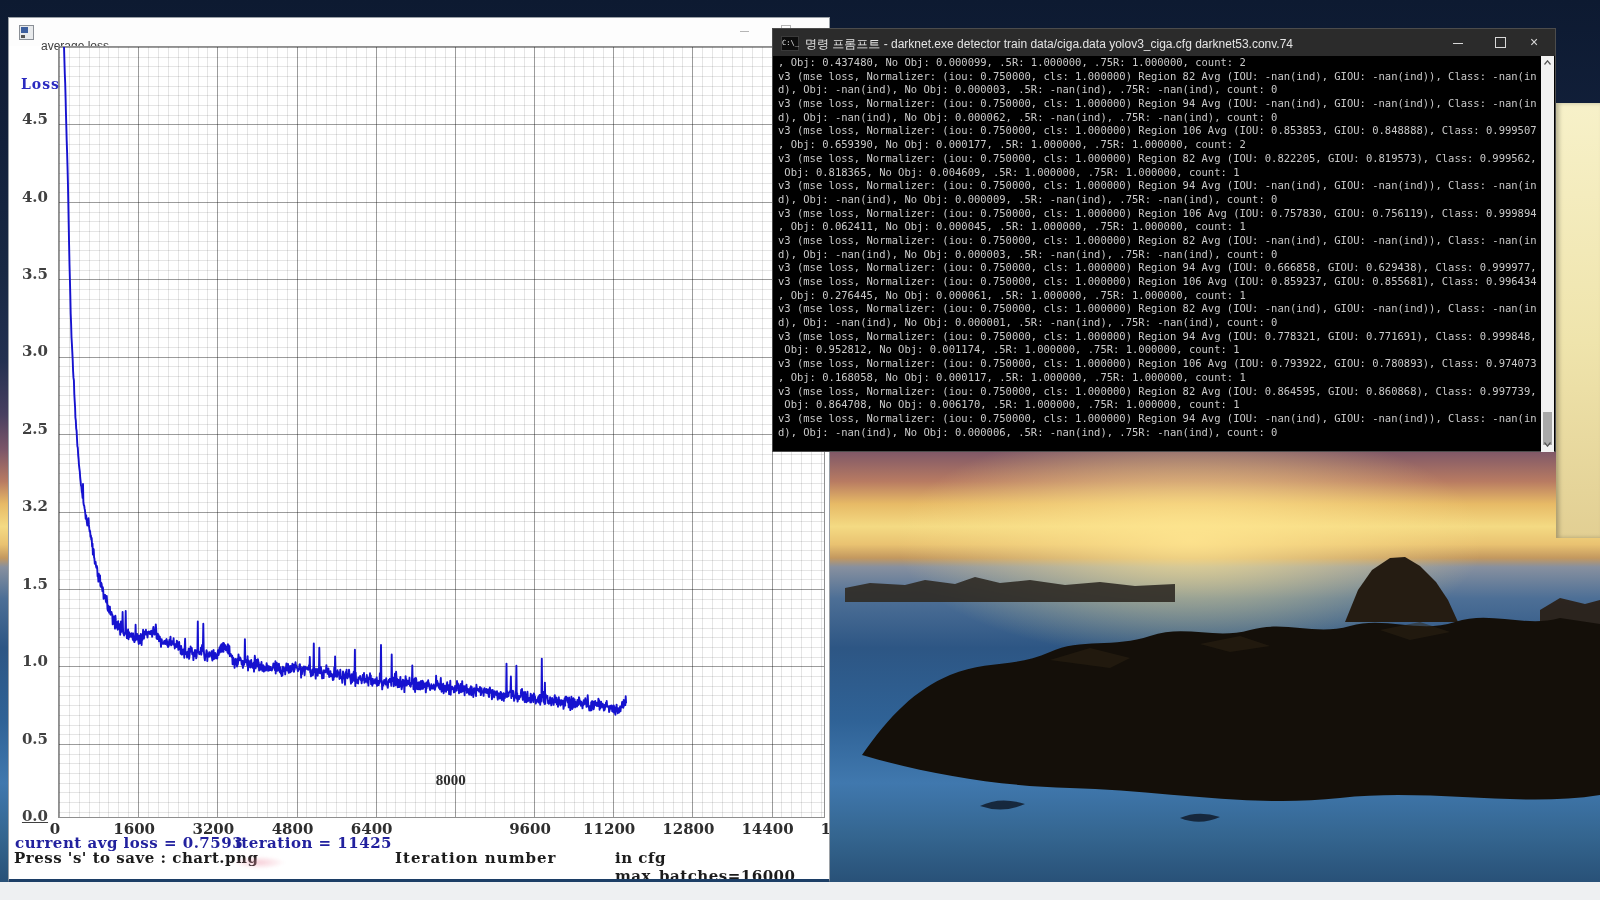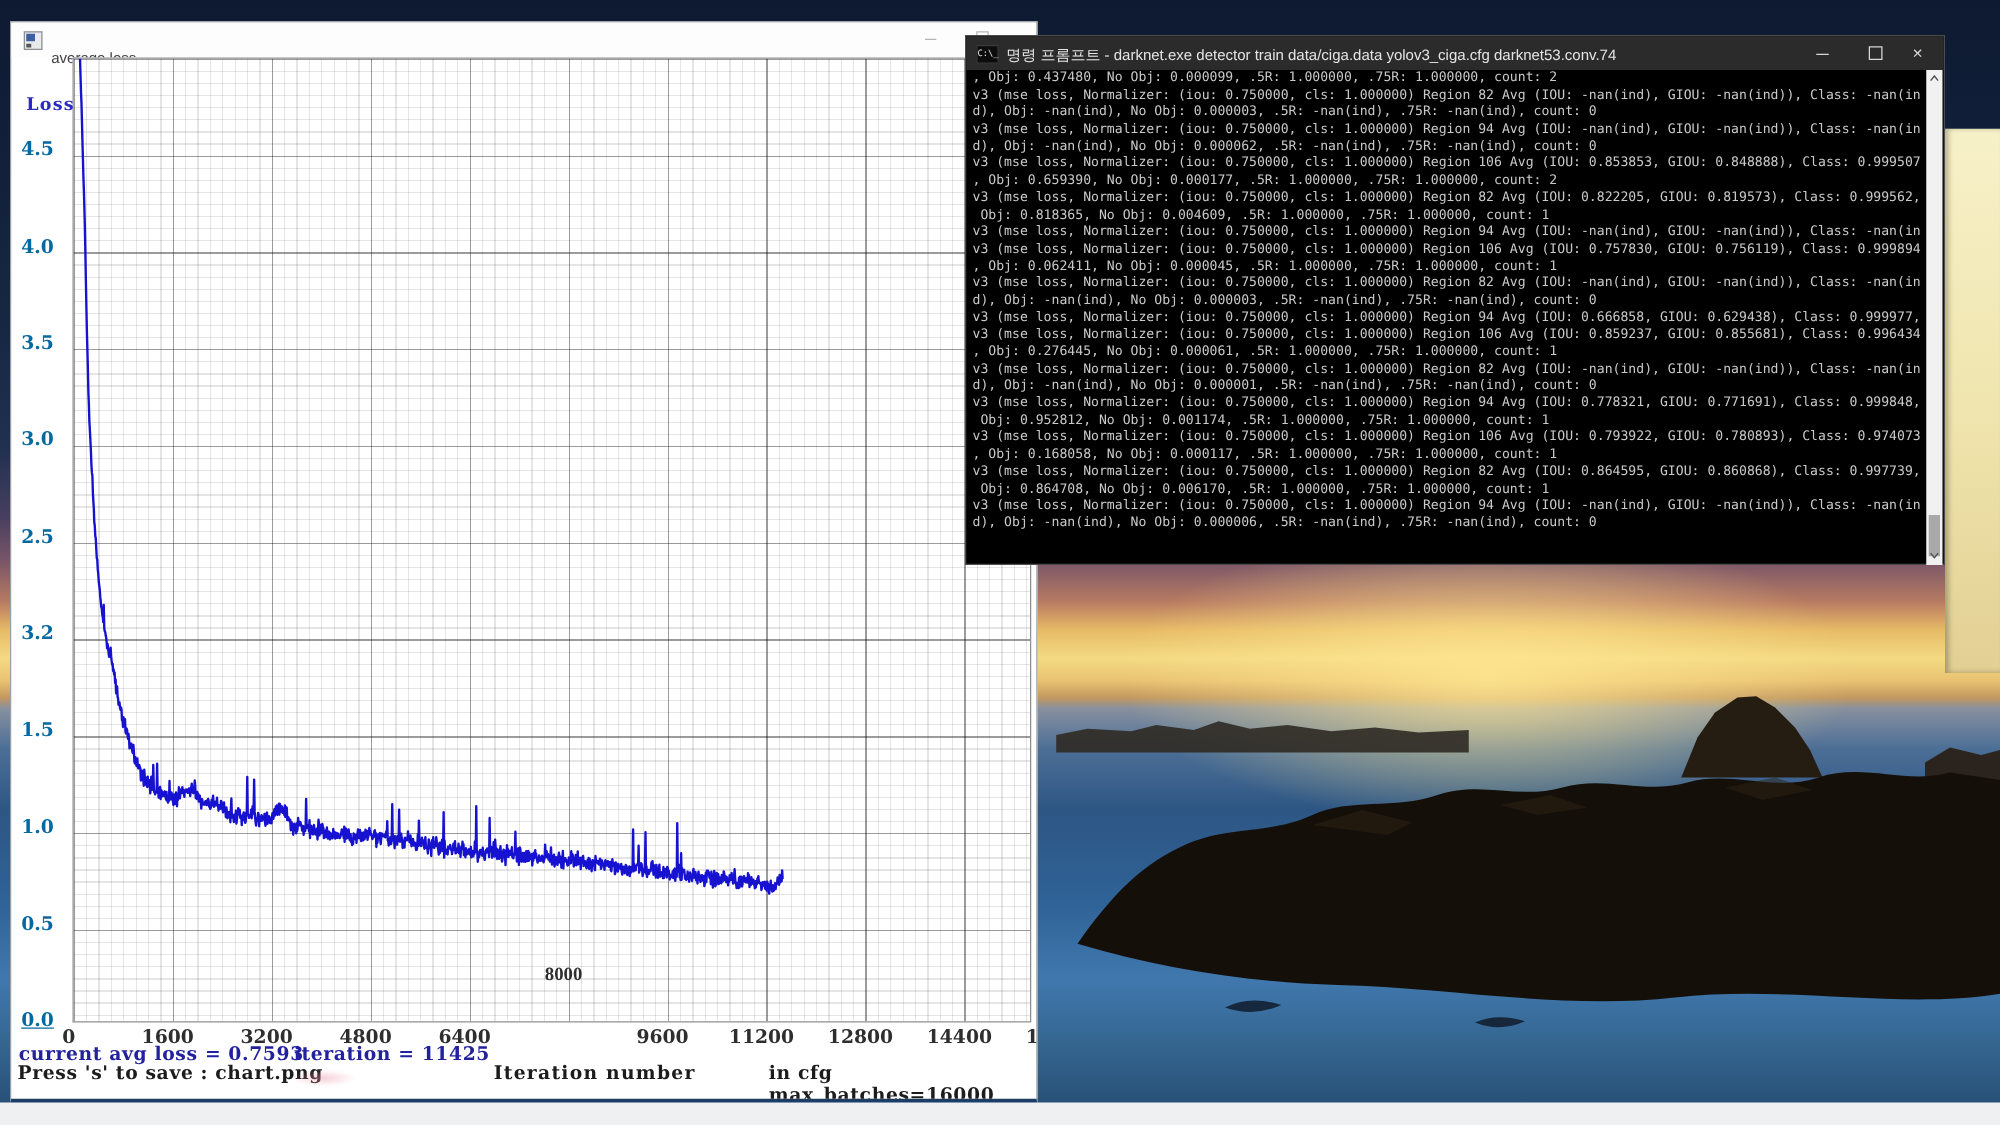--- a/index.html
+++ b/index.html
@@ -37,22 +37,22 @@
 
   .plot{position:absolute;left:49px;top:28px;width:765px;height:770px;background:#fff;border:1px solid #8f8f8f;
     background-image:
       repeating-linear-gradient(to right, rgba(0,0,0,.32) 0 1px, transparent 1px 79.17px),
       repeating-linear-gradient(to bottom, rgba(0,0,0,.32) 0 1px, transparent 1px 77.43px),
       repeating-linear-gradient(to right, rgba(0,0,0,.10) 0 1px, transparent 1px 9.896px),
       repeating-linear-gradient(to bottom, rgba(0,0,0,.10) 0 1px, transparent 1px 9.679px);}
   .curve-svg{position:absolute;left:0;top:0;}
   .axis-ylabel{position:absolute;left:12px;top:58px;font-family:"DejaVu Serif",serif;font-weight:bold;
     font-size:14px;color:#2b2bc0;letter-spacing:1px;}
-  .ytick{position:absolute;width:36px;text-align:left;font-family:"DejaVu Serif",serif;font-weight:bold;
-    font-size:15px;color:#0369a1;}
+  .ytick{position:absolute;width:36px;text-align:center;font-family:"DejaVu Serif",serif;font-weight:bold;
+    font-size:15px;color:#404040;}
   .xtick{position:absolute;width:60px;text-align:center;font-family:"DejaVu Serif",serif;font-weight:bold;
     font-size:15px;color:#2e2e2e;}
   .status-row1{position:absolute;top:816px;left:0;width:100%;height:16px;
     font-family:"DejaVu Serif",serif;font-weight:bold;font-size:15px;color:#22219e;letter-spacing:.5px;}
   .status-row1 .s-loss{position:absolute;left:6px;}
   .status-row1 .s-iter{position:absolute;left:226px;}
   .status-row2{position:absolute;top:831px;left:0;width:100%;height:16px;
     font-family:"DejaVu Serif",serif;font-weight:bold;font-size:15px;color:#1c1c1c;letter-spacing:.5px;}
   .status-row2 .s-save{position:absolute;left:5px;}
   .status-row2 .s-xlab{position:absolute;left:386px;letter-spacing:1px;}
@@ -171,20 +171,21 @@
         <div class="con-line">, Obj: 0.437480, No Obj: 0.000099, .5R: 1.000000, .75R: 1.000000, count: 2</div>
         <div class="con-line">v3 (mse loss, Normalizer: (iou: 0.750000, cls: 1.000000) Region 82 Avg (IOU: -nan(ind), GIOU: -nan(ind)), Class: -nan(in</div>
         <div class="con-line">d), Obj: -nan(ind), No Obj: 0.000003, .5R: -nan(ind), .75R: -nan(ind), count: 0</div>
         <div class="con-line">v3 (mse loss, Normalizer: (iou: 0.750000, cls: 1.000000) Region 94 Avg (IOU: -nan(ind), GIOU: -nan(ind)), Class: -nan(in</div>
         <div class="con-line">d), Obj: -nan(ind), No Obj: 0.000062, .5R: -nan(ind), .75R: -nan(ind), count: 0</div>
         <div class="con-line">v3 (mse loss, Normalizer: (iou: 0.750000, cls: 1.000000) Region 106 Avg (IOU: 0.853853, GIOU: 0.848888), Class: 0.999507</div>
         <div class="con-line">, Obj: 0.659390, No Obj: 0.000177, .5R: 1.000000, .75R: 1.000000, count: 2</div>
         <div class="con-line">v3 (mse loss, Normalizer: (iou: 0.750000, cls: 1.000000) Region 82 Avg (IOU: 0.822205, GIOU: 0.819573), Class: 0.999562,</div>
         <div class="con-line"> Obj: 0.818365, No Obj: 0.004609, .5R: 1.000000, .75R: 1.000000, count: 1</div>
         <div class="con-line">v3 (mse loss, Normalizer: (iou: 0.750000, cls: 1.000000) Region 94 Avg (IOU: -nan(ind), GIOU: -nan(ind)), Class: -nan(in</div>
+        <div class="con-line">d), Obj: -nan(ind), No Obj: 0.000009, .5R: -nan(ind), .75R: -nan(ind), count: 0</div>
         <div class="con-line">v3 (mse loss, Normalizer: (iou: 0.750000, cls: 1.000000) Region 106 Avg (IOU: 0.757830, GIOU: 0.756119), Class: 0.999894</div>
         <div class="con-line">, Obj: 0.062411, No Obj: 0.000045, .5R: 1.000000, .75R: 1.000000, count: 1</div>
         <div class="con-line">v3 (mse loss, Normalizer: (iou: 0.750000, cls: 1.000000) Region 82 Avg (IOU: -nan(ind), GIOU: -nan(ind)), Class: -nan(in</div>
         <div class="con-line">d), Obj: -nan(ind), No Obj: 0.000003, .5R: -nan(ind), .75R: -nan(ind), count: 0</div>
         <div class="con-line">v3 (mse loss, Normalizer: (iou: 0.750000, cls: 1.000000) Region 94 Avg (IOU: 0.666858, GIOU: 0.629438), Class: 0.999977,</div>
         <div class="con-line">v3 (mse loss, Normalizer: (iou: 0.750000, cls: 1.000000) Region 106 Avg (IOU: 0.859237, GIOU: 0.855681), Class: 0.996434</div>
         <div class="con-line">, Obj: 0.276445, No Obj: 0.000061, .5R: 1.000000, .75R: 1.000000, count: 1</div>
         <div class="con-line">v3 (mse loss, Normalizer: (iou: 0.750000, cls: 1.000000) Region 82 Avg (IOU: -nan(ind), GIOU: -nan(ind)), Class: -nan(in</div>
         <div class="con-line">d), Obj: -nan(ind), No Obj: 0.000001, .5R: -nan(ind), .75R: -nan(ind), count: 0</div>
         <div class="con-line">v3 (mse loss, Normalizer: (iou: 0.750000, cls: 1.000000) Region 94 Avg (IOU: 0.778321, GIOU: 0.771691), Class: 0.999848,</div>

